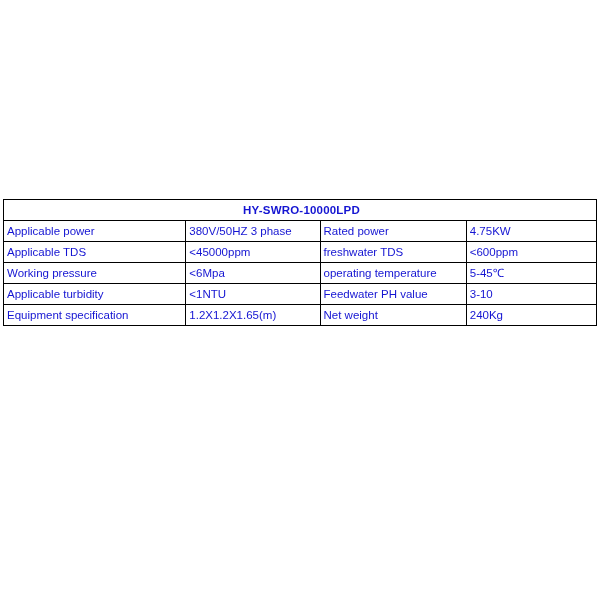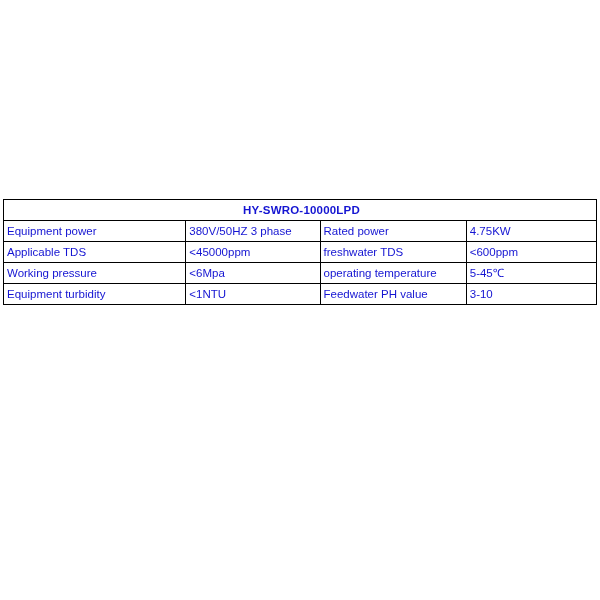--- a/index.html
+++ b/index.html
@@ -67,21 +67,21 @@
           <col class="c3">
           <col class="c4">
       </colgroup>
       <tbody>
         <tr>
           <td class="title-cell" colspan="4">HY-SWRO-10000LPD</td>
         </tr>
 
 
         <tr>
-          <td>Equipment power</td>
+          <td>Applicable power</td>
           <td> 380V/50HZ 3 phase</td>
           <td>Rated power</td>
           <td>4.75KW</td>
         </tr>
 
         <tr>
           <td>Applicable TDS</td>
           <td>&lt;45000ppm</td>
           <td>freshwater TDS</td>
           <td>&lt;600ppm</td>
@@ -89,24 +89,30 @@
 
         <tr>
           <td>Working pressure</td>
           <td>&lt;6Mpa</td>
           <td>operating temperature</td>
           <td>5-45℃</td>
         </tr>
 
 
         <tr>
-          <td>Equipment turbidity</td>
+          <td>Applicable turbidity</td>
           <td>&lt;1NTU</td>
           <td>Feedwater PH value</td>
           <td>3-10</td>
         </tr>
 
+        <tr>
+          <td>Equipment specification</td>
+          <td>1.2X1.2X1.65(m)</td>
+          <td>Net weight</td>
+          <td>240Kg</td>
+        </tr>
 
       </tbody>
     </table>
   </div>
 
 </div>
 
 </body></html>

